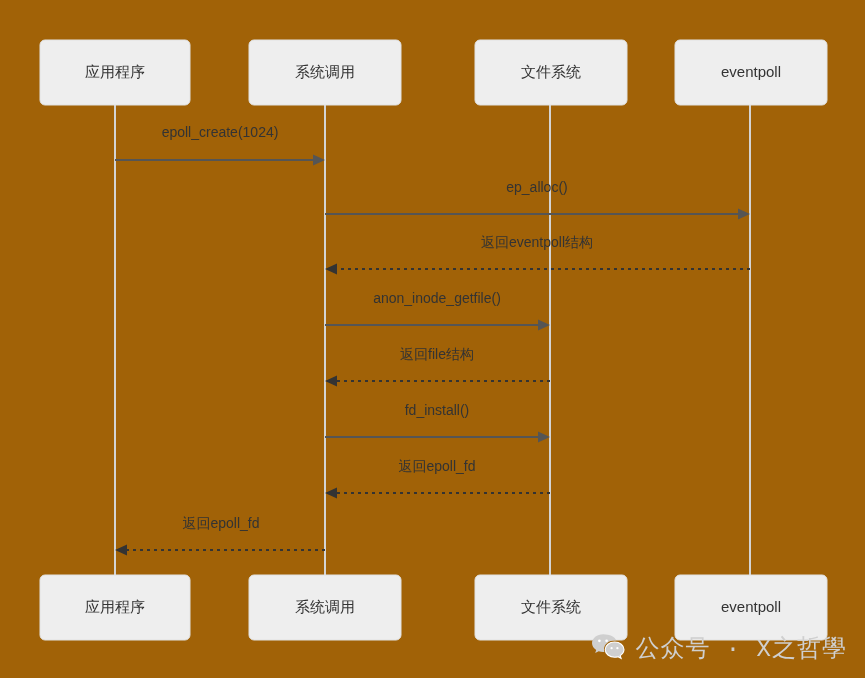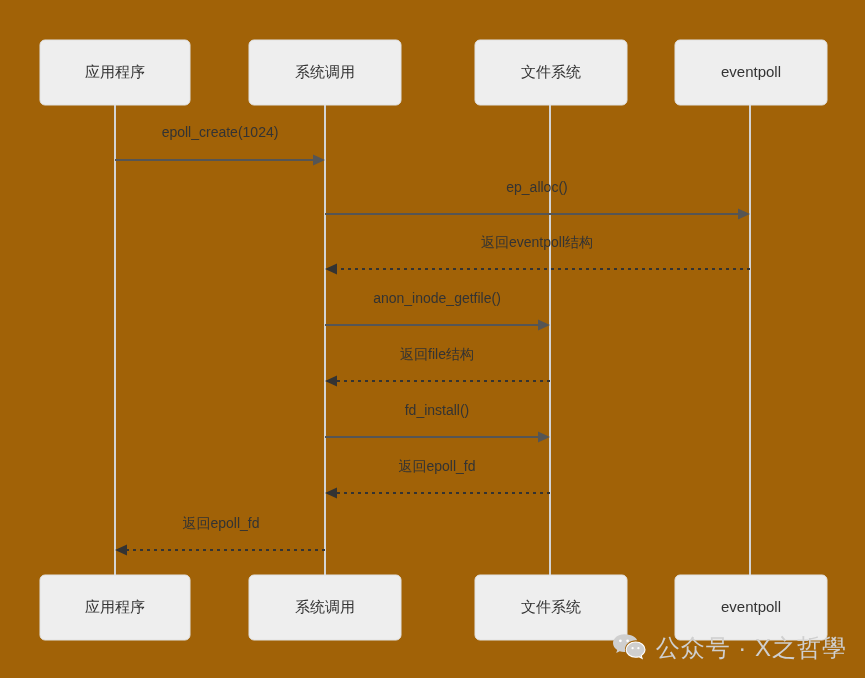--- a/index.html
+++ b/index.html
@@ -73,21 +73,21 @@
     right: 18px;
     bottom: 14px;
     display: flex;
     align-items: center;
     gap: 10px;
     opacity: 1;
     pointer-events: none;
     user-select: none;
   }
   #watermark .wm-text {
-    font-family: Liberation Sans, sans-serif;
+    font-family: Liberation Mono, monospace;
     font-size: 24px;
     color: #cfcfcf;
     letter-spacing: 1px;
     white-space: nowrap;
   }
   #watermark .wm-icon {
     width: 34px;
     height: 30px;
     display: block;
   }

